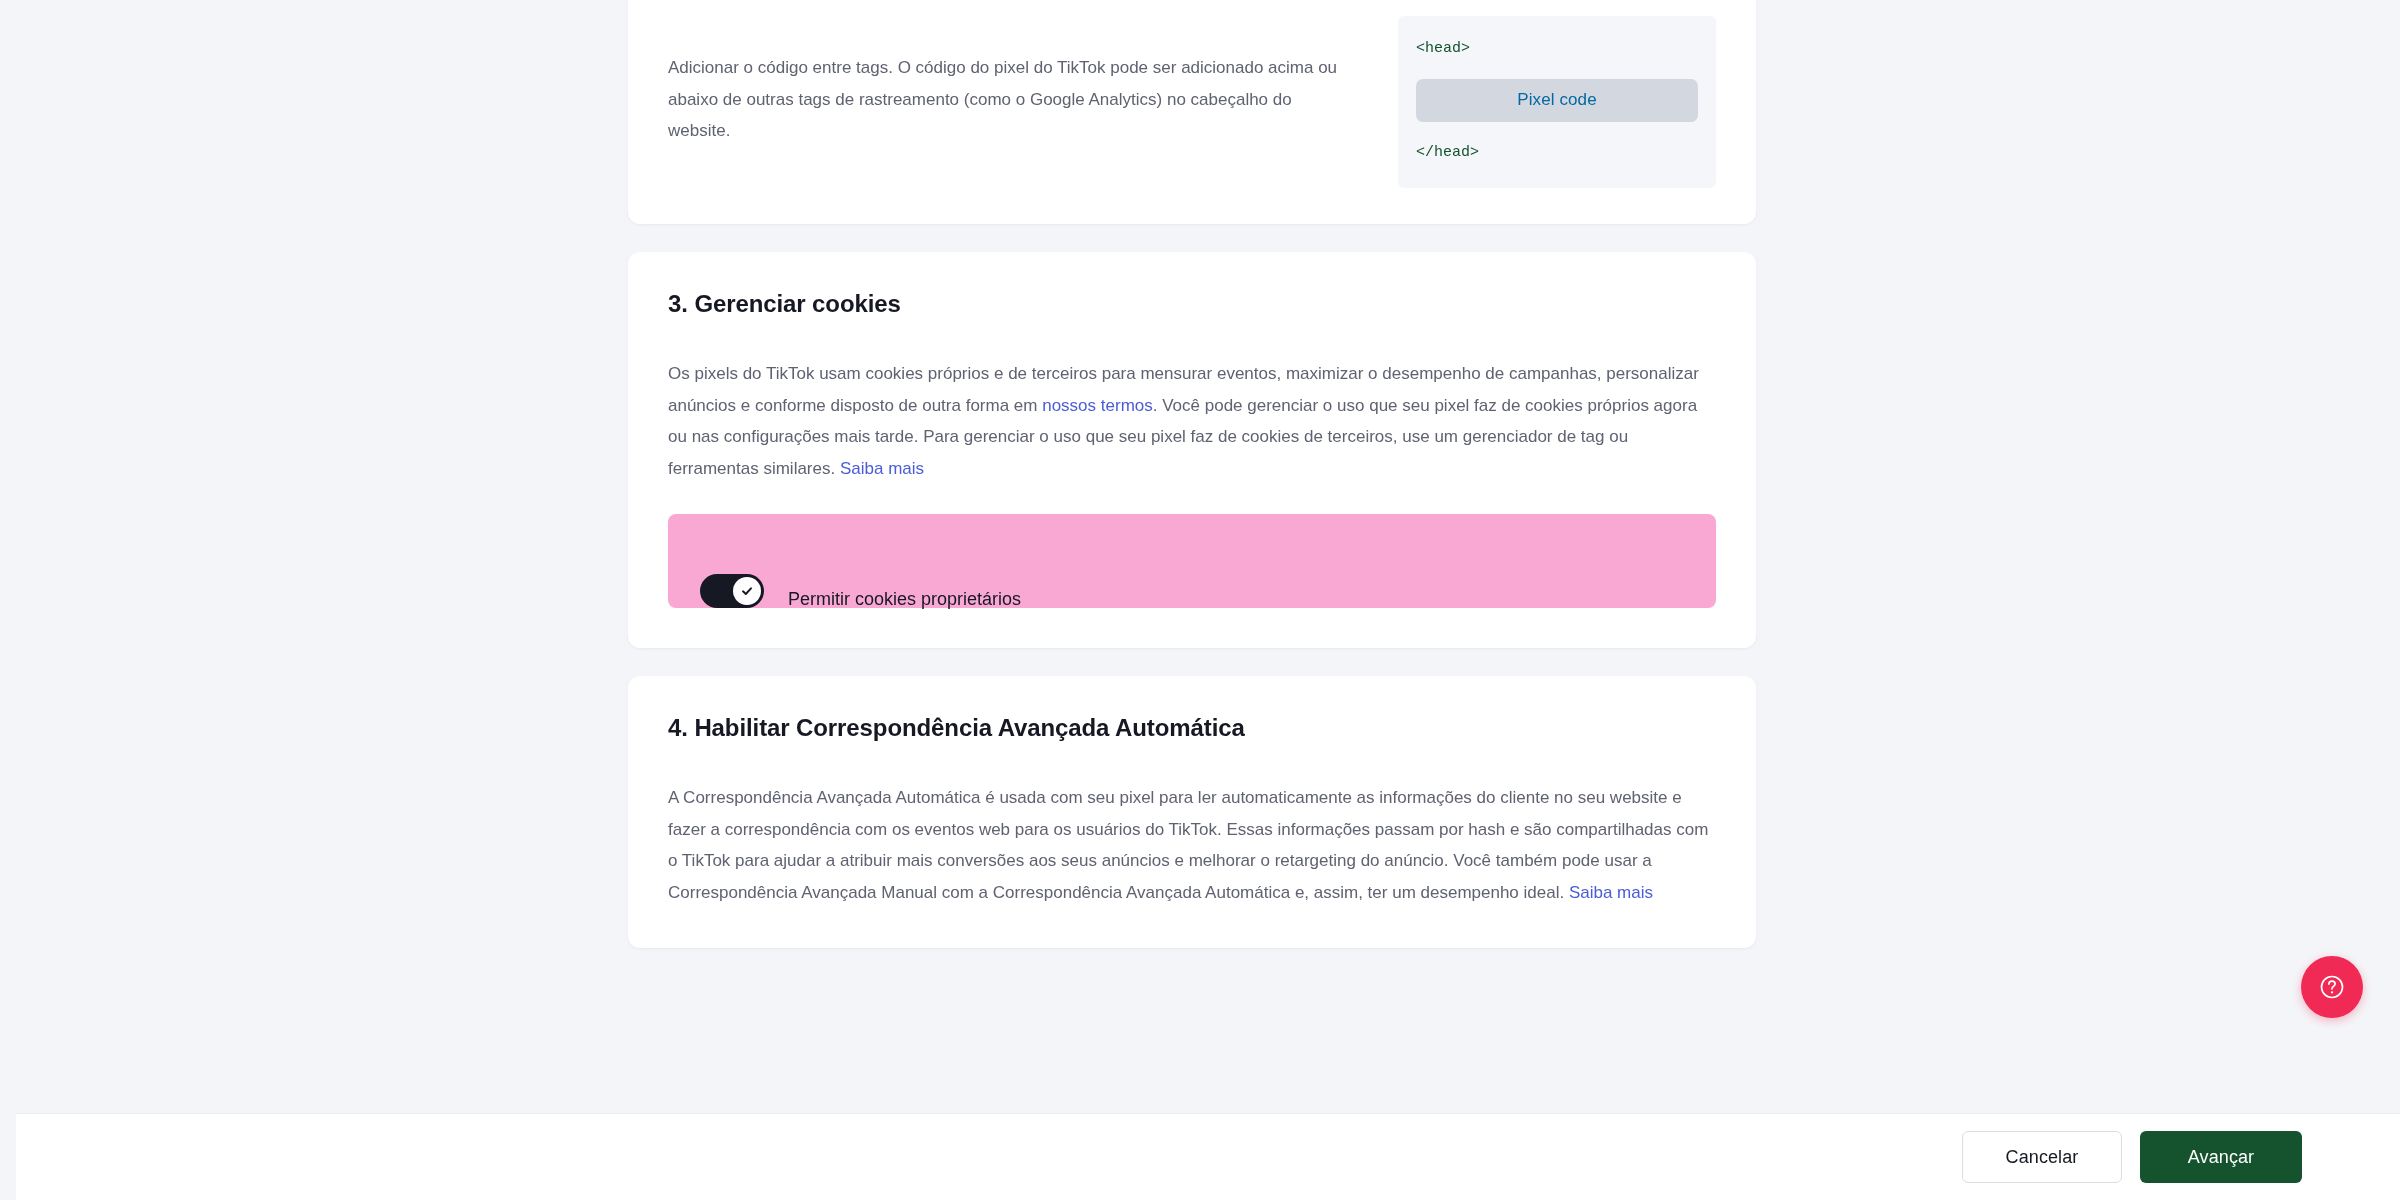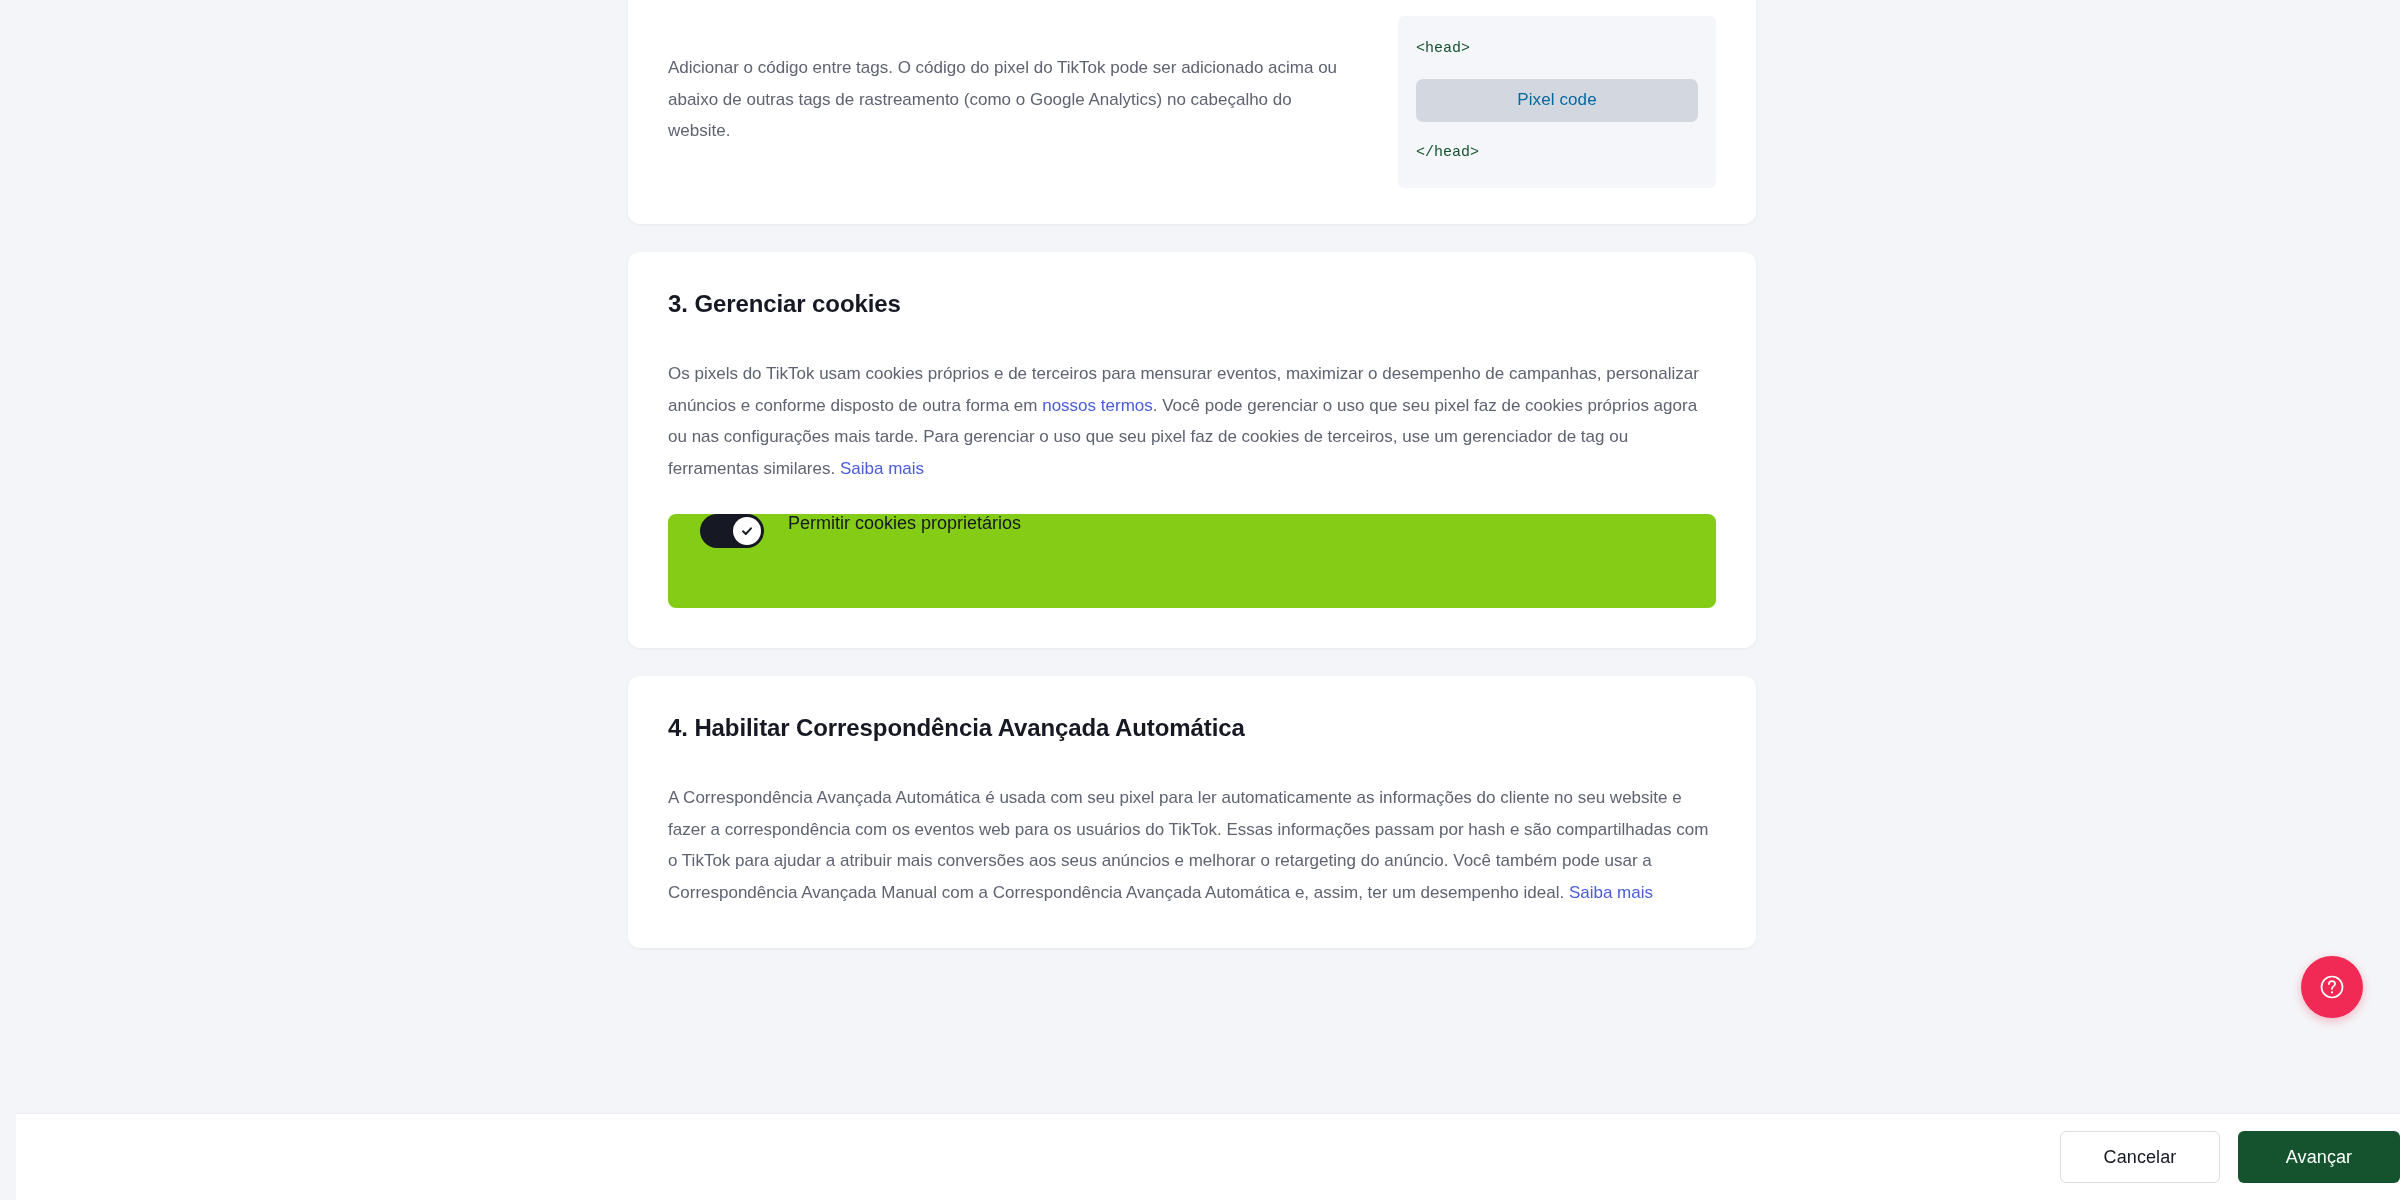--- a/index.html
+++ b/index.html
@@ -105,25 +105,25 @@
     align-items: center;
     justify-content: center;
     font-size: 17px;
     color: #0369a1;
     letter-spacing: 0.1px;
   }
 
   
   .toggle-panel {
     margin-top: 30px;
-    background: #84cc16;
+    background: #f9a8d4;
     border-radius: 8px;
     height: 94px;
     display: flex;
-    align-items: flex-start;
+    align-items: flex-end;
     padding: 0 32px;
   }
 
   .toggle-label {
     margin-left: 24px;
     font-size: 18px;
     color: #161823;
     line-height: 1;
   }
 
@@ -162,20 +162,21 @@
     position: absolute;
     left: 16px;
     right: 0;
     bottom: 0;
     height: 87px;
     background: #ffffff;
     border-top: 1px solid #eceef2;
     display: flex;
     align-items: center;
     justify-content: flex-end;
+    padding-right: 98px;
     gap: 18px;
   }
 
   .btn {
     height: 52px;
     border-radius: 6px;
     font-size: 18px;
     font-family: "Liberation Sans", sans-serif;
     display: flex;
     align-items: center;

